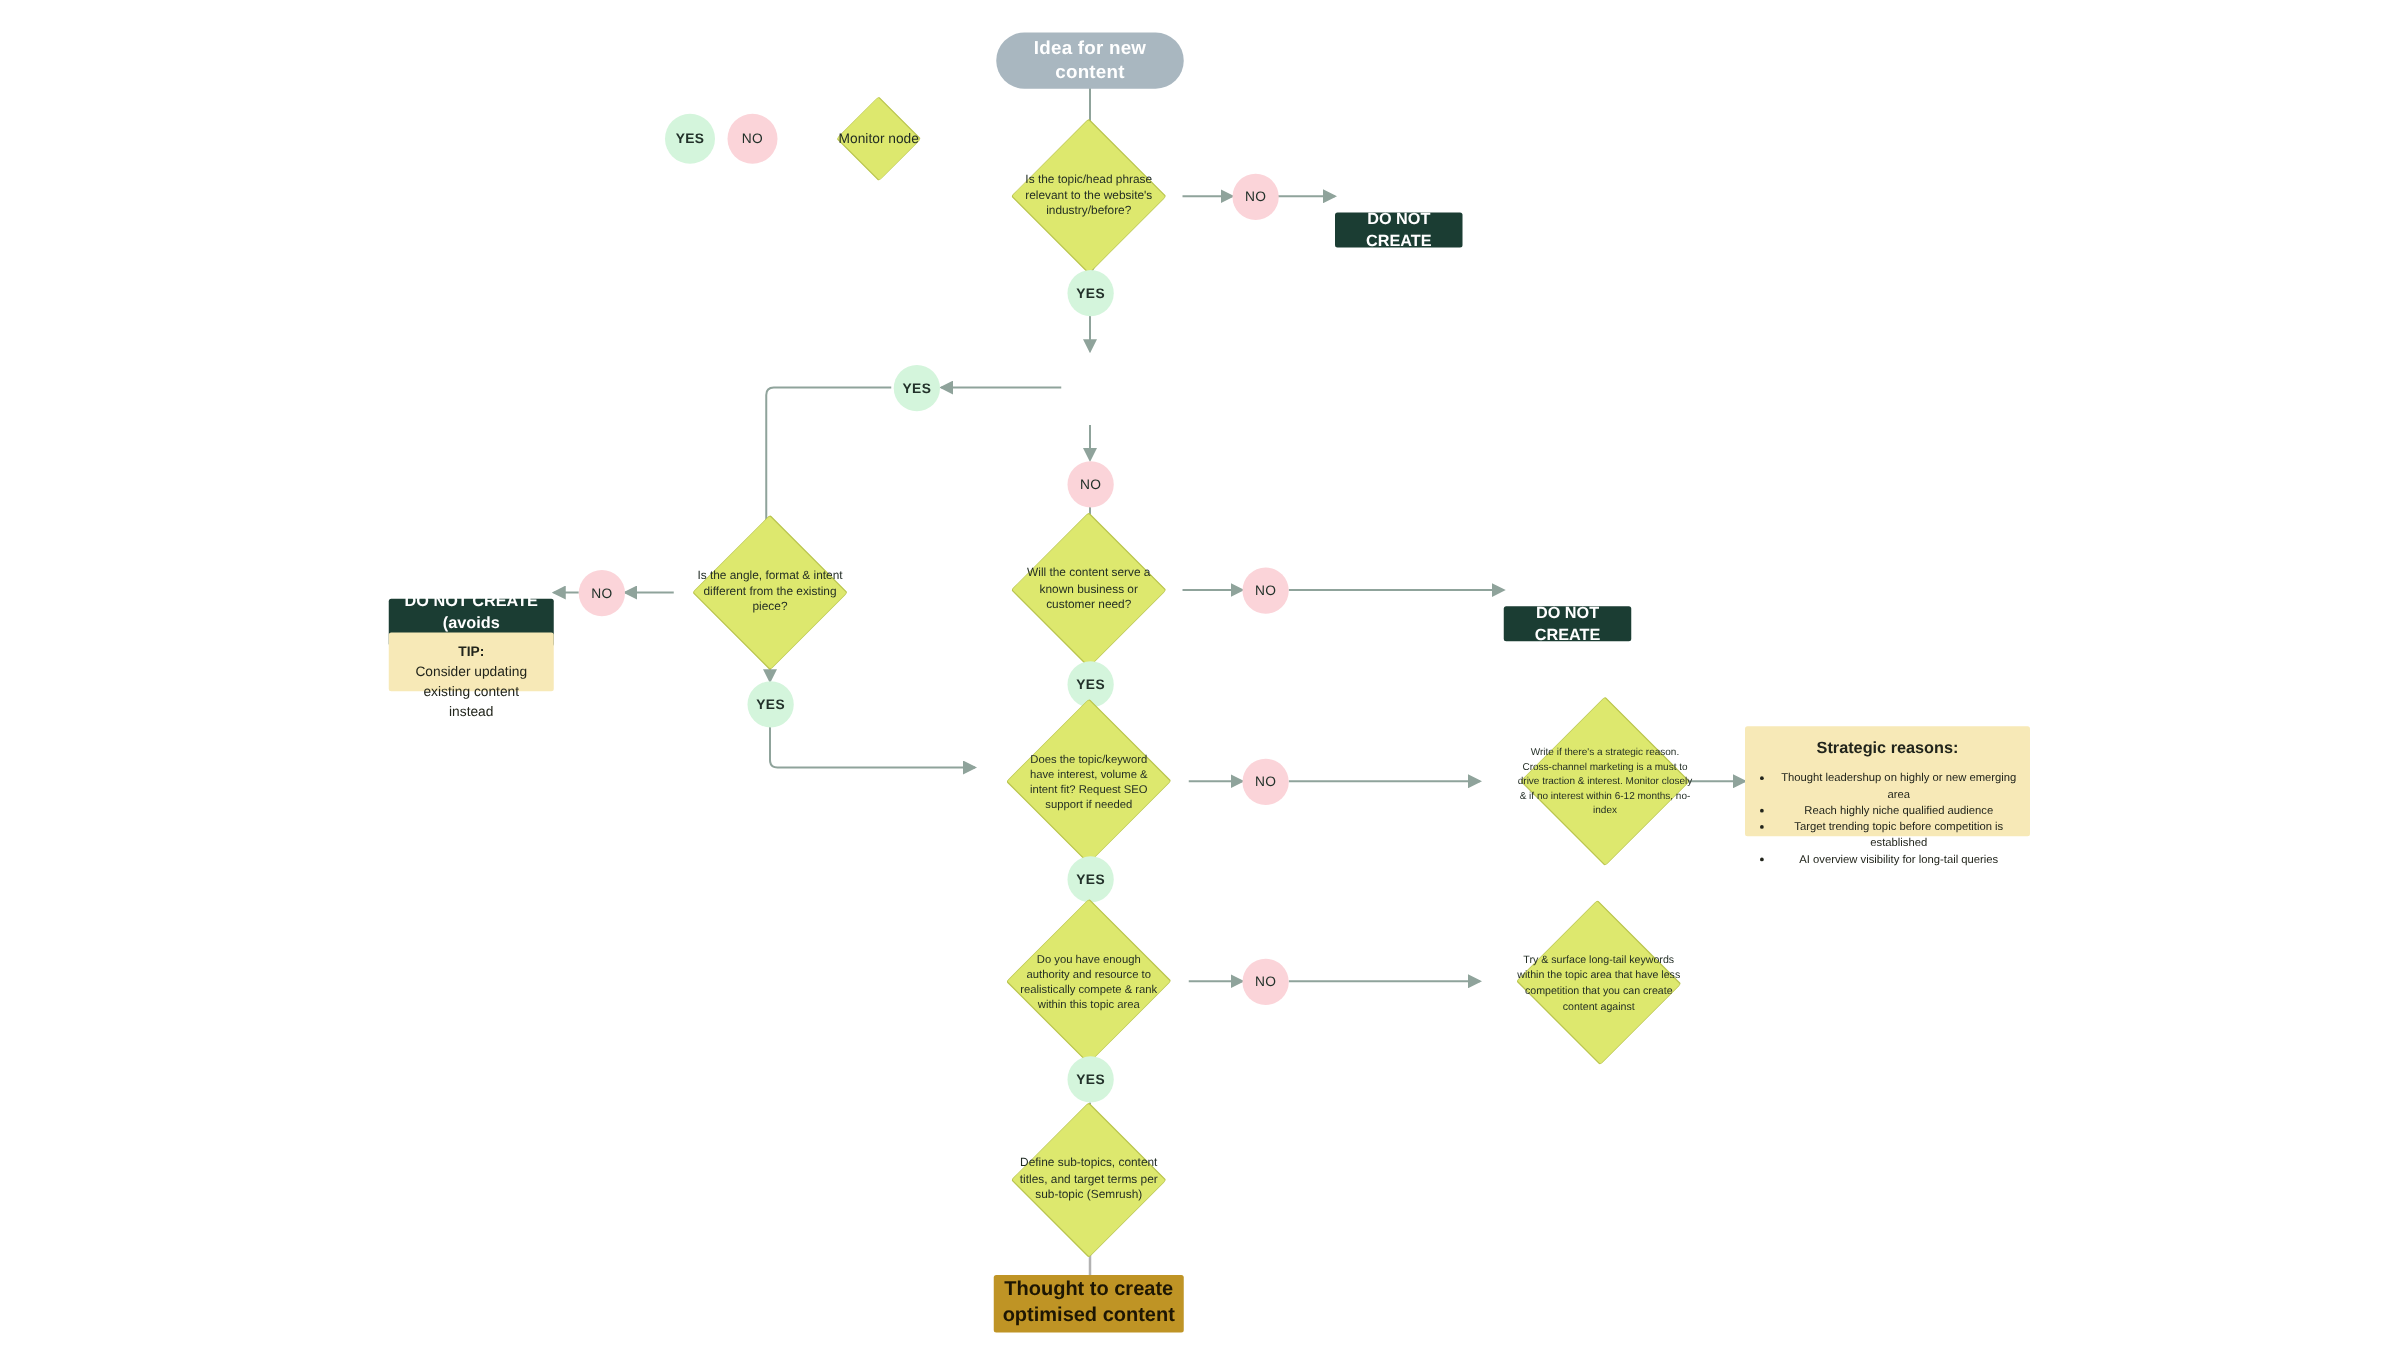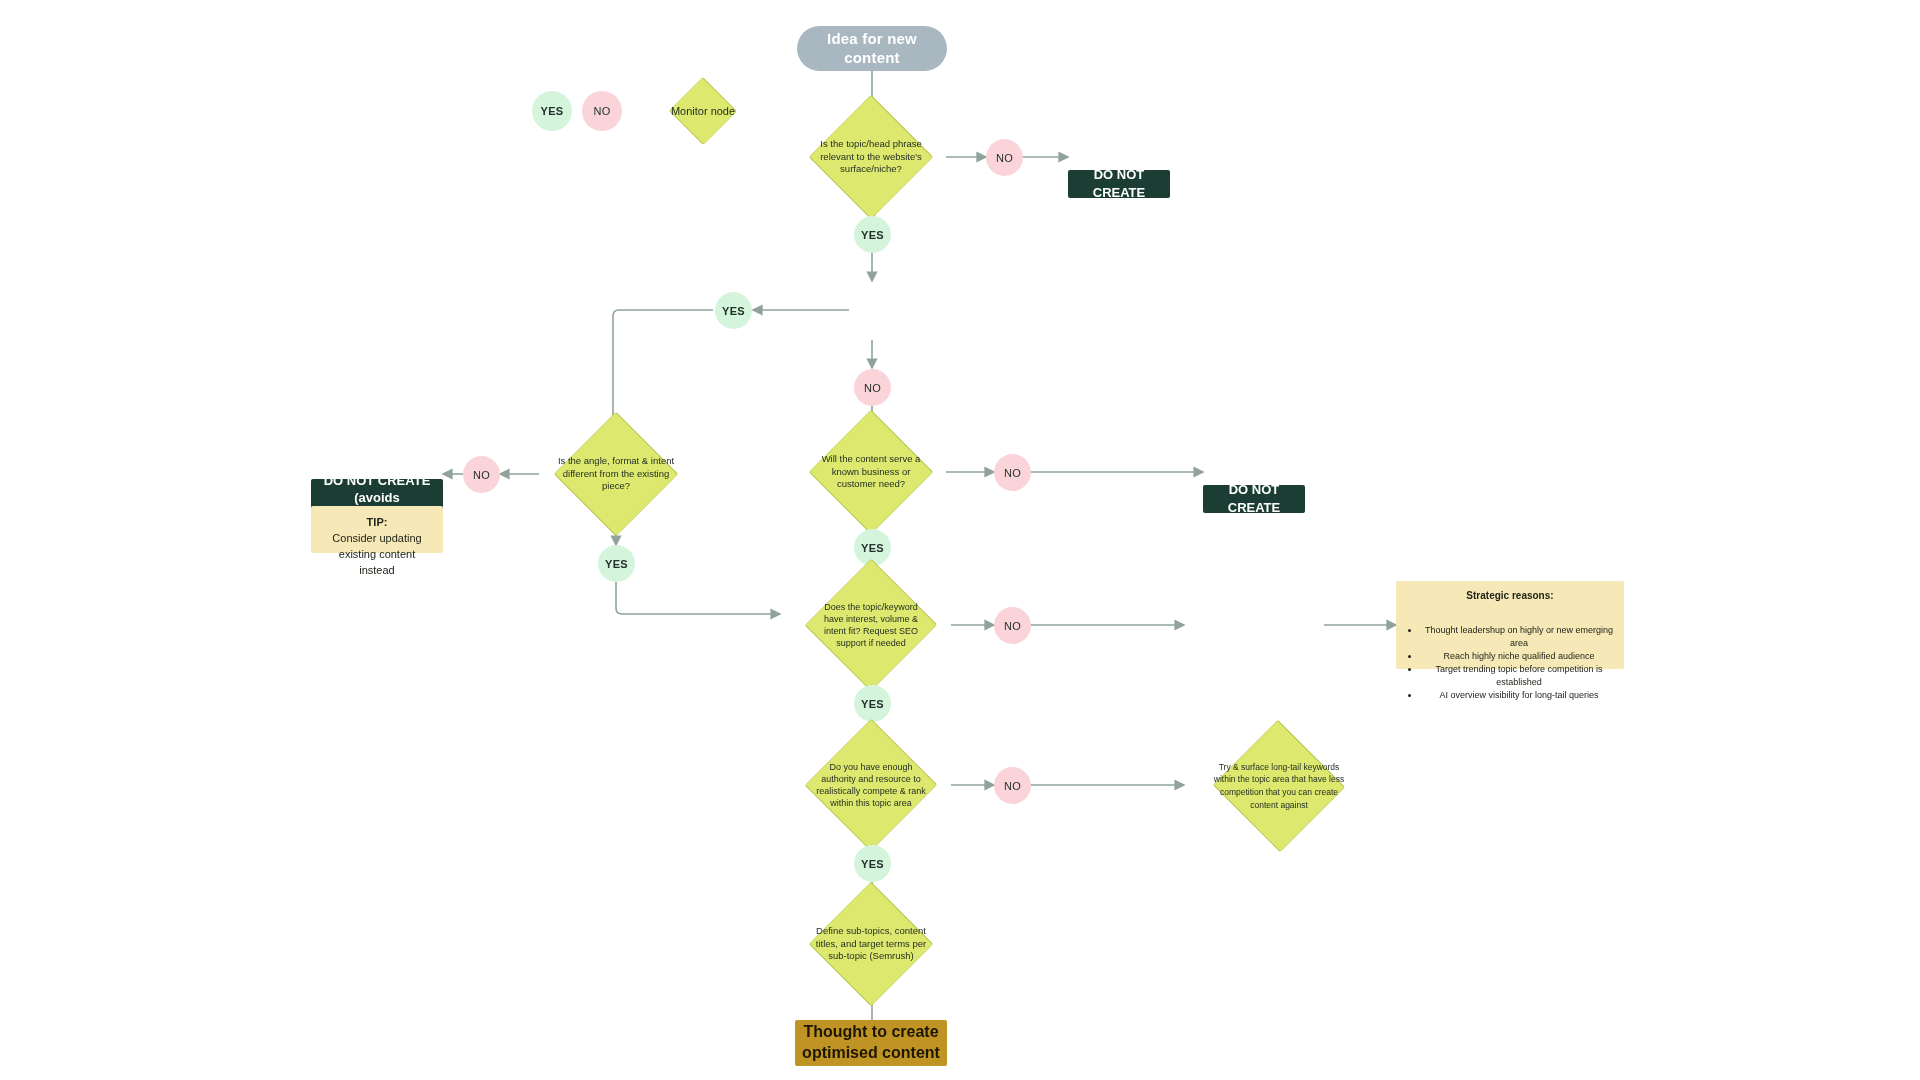--- a/index.html
+++ b/index.html
@@ -190,21 +190,21 @@
     <div class="diamond-shape" style="transform:rotate(45deg) scale(.34,1.0); border-radius:4px;"></div>
     <div class="diamond-label" style="font-size:11px;">Monitor node</div>
   </div>
 
   <div class="node pill" style="left:797px; top:26px; width:150px; height:45px;">
     <span>Idea for new content</span>
   </div>
 
   <div class="node diamond-wrap" style="left:783px; top:113px; width:176px; height:88px;">
     <div class="diamond-shape" style="transform:rotate(45deg) scale(.5,1.0); border-radius:3px;"></div>
-    <div class="diamond-label" style="font-size:9.5px; width:125px;">Is the topic/head phrase relevant to the website's surface/niche?</div>
+    <div class="diamond-label" style="font-size:9.5px; width:125px;">Is the topic/head phrase relevant to the website's industry/before?</div>
   </div>
 
   <div class="node badge no" style="left:986px; top:139px; width:37px; height:37px;">
     <span>NO</span>
   </div>
 
   <div class="node darkbox" style="left:1068px; top:143px; width:102px; height:28px;">
     <span>DO NOT CREATE</span>
   </div>
 
@@ -263,23 +263,27 @@
 
   <div class="node diamond-wrap" style="left:783px; top:578px; width:176px; height:94px;">
     <div class="diamond-shape" style="transform:rotate(45deg) scale(.53,1.0); border-radius:3px;"></div>
     <div class="diamond-label" style="font-size:9px; width:126px;">Does the topic/keyword have interest, volume &amp; intent fit? Request SEO support if needed</div>
   </div>
 
   <div class="node badge no" style="left:994px; top:607px; width:37px; height:37px;">
     <span>NO</span>
   </div>
 
+  <div class="node diamond-wrap" style="left:1184px; top:577px; width:200px; height:96px;">
+    <div class="diamond-shape" style="transform:rotate(45deg) scale(.48,1.0); border-radius:3px;"></div>
+    <div class="diamond-label" style="font-size:8px; width:152px; line-height:1.45;">Write if there's a strategic reason. Cross-channel marketing is a must to drive traction &amp; interest. Monitor closely &amp; if no interest within 6-12 months, no-index</div>
+  </div>
 
   <div class="node note" style="left:1396px; top:581px; width:228px; height:88px; padding:8px 6px;">
-    <div class="note-title" style="font-size:10px; margin-bottom:20px;">Strategic reasons:</div>
+    <div class="note-title" style="font-size:13px; margin-bottom:8px;">Strategic reasons:</div>
     <ul style="font-size:9px;">
       <li>Thought leadershup on highly or new emerging area</li>
       <li>Reach highly niche qualified audience</li>
       <li>Target trending topic before competition is established</li>
       <li>AI overview visibility for long-tail queries</li>
     </ul>
   </div>
 
   <div class="node badge yes" style="left:854px; top:685px; width:37px; height:37px;">
     <span>YES</span>

